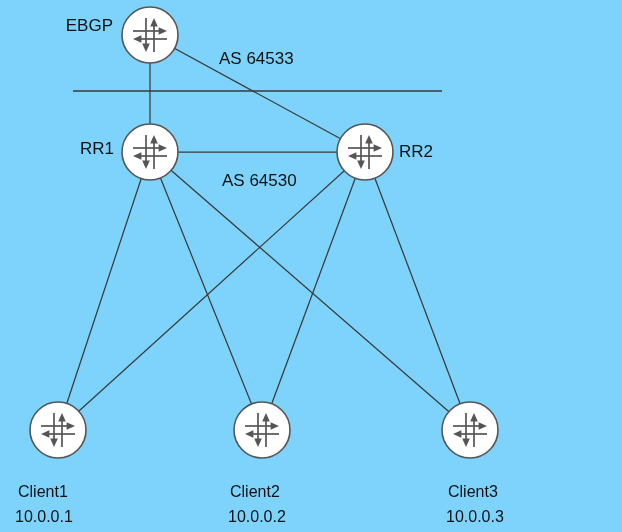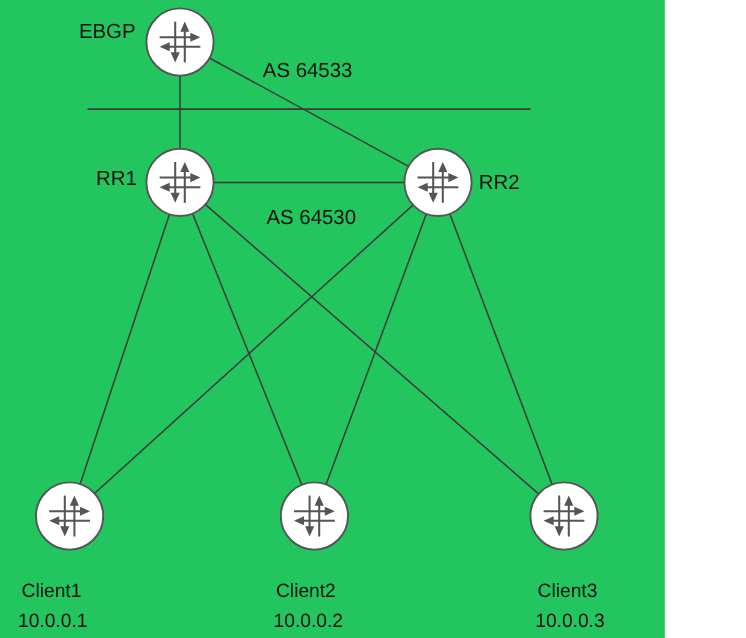--- a/index.html
+++ b/index.html
@@ -9,23 +9,23 @@
     background: #ffffff;
   }
   body {
     font-family: "Liberation Sans", sans-serif;
     width: 622px;
     height: 532px;
     overflow: hidden;
   }
   #diagram-root {
     position: relative;
-    width: 554px;
+    width: 622px;
     height: 532px;
-    background: #22c55e;
+    background: #7dd3fc;
   }
   svg#topology-svg {
     display: block;
     width: 622px;
     height: 532px;
   }
   .node-circle {
     fill: #ffffff;
     stroke: #555555;
     stroke-width: 1.6;

